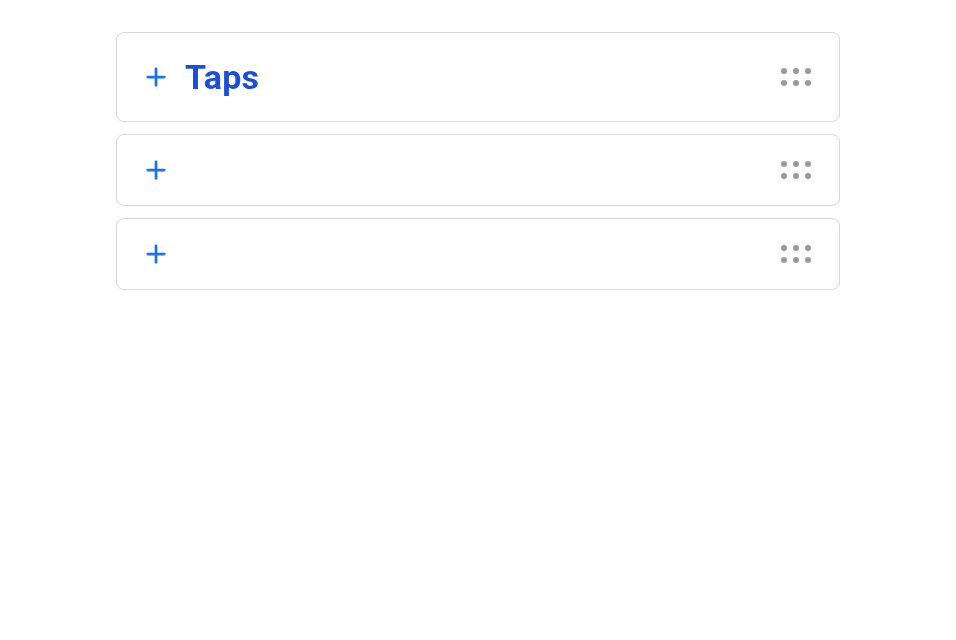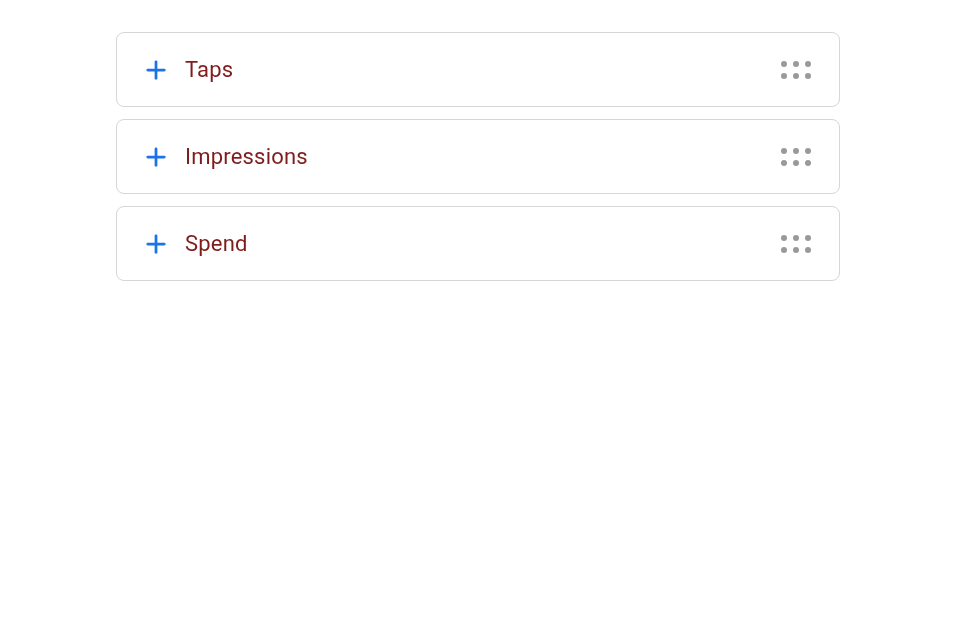--- a/index.html
+++ b/index.html
@@ -47,23 +47,23 @@
       justify-content: center;
       cursor: pointer;
     }
     
     .plus-icon svg {
       width: 22px;
       height: 22px;
     }
     
     .metric-label {
-      font-size: 22px;
-      color: #7f1d1d;
-      font-weight: 400;
+      font-size: 34px;
+      color: #1d4ed8;
+      font-weight: 700;
       letter-spacing: 0.2px;
     }
     
     .drag-handle {
       display: grid;
       grid-template-columns: repeat(3, 6px);
       grid-template-rows: repeat(2, 6px);
       gap: 6px 6px;
       cursor: grab;
     }
@@ -101,42 +101,40 @@
   </div>
 
   <div class="metric-item">
     <div class="metric-left">
       <span class="plus-icon">
         <svg viewBox="0 0 24 24" fill="none" stroke="#1B73E8" stroke-width="3" stroke-linecap="round">
           <line x1="12" y1="3" x2="12" y2="21"></line>
           <line x1="3" y1="12" x2="21" y2="12"></line>
         </svg>
       </span>
-      <span class="metric-label">Impressions</span>
     </div>
     <span class="drag-handle">
       <span class="drag-dot"></span>
         <span class="drag-dot"></span>
         <span class="drag-dot"></span>
       <span class="drag-dot"></span>
         <span class="drag-dot"></span>
         <span class="drag-dot"></span>
     </span>
   </div>
 
 
   <div class="metric-item">
     <div class="metric-left">
       <span class="plus-icon">
         <svg viewBox="0 0 24 24" fill="none" stroke="#1B73E8" stroke-width="3" stroke-linecap="round">
           <line x1="12" y1="3" x2="12" y2="21"></line>
           <line x1="3" y1="12" x2="21" y2="12"></line>
         </svg>
       </span>
-      <span class="metric-label">Spend</span>
     </div>
     <span class="drag-handle">
       <span class="drag-dot"></span>
         <span class="drag-dot"></span>
         <span class="drag-dot"></span>
       <span class="drag-dot"></span>
         <span class="drag-dot"></span>
         <span class="drag-dot"></span>
     </span>
   </div>

